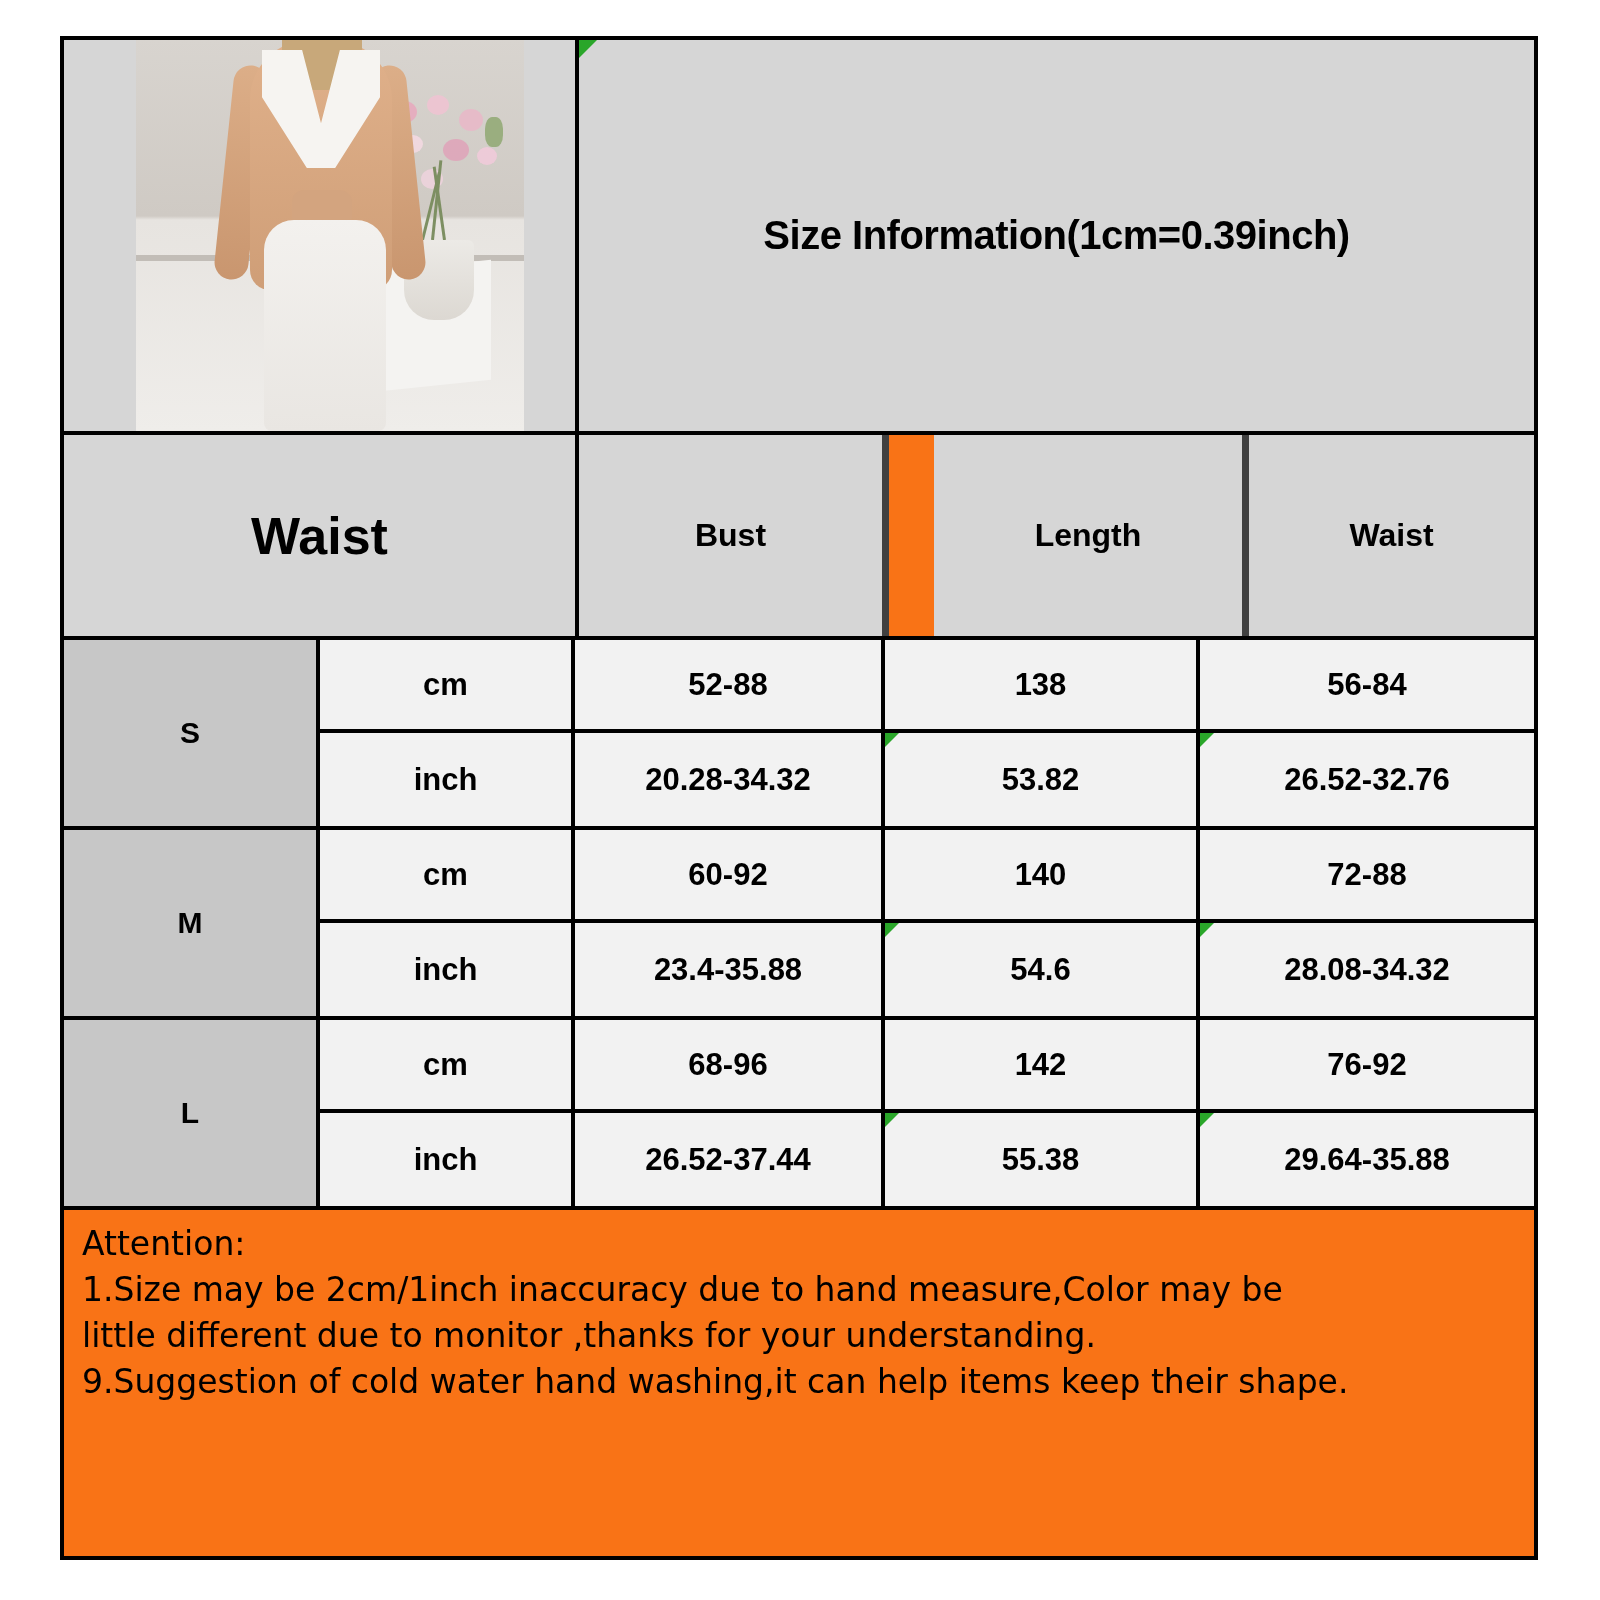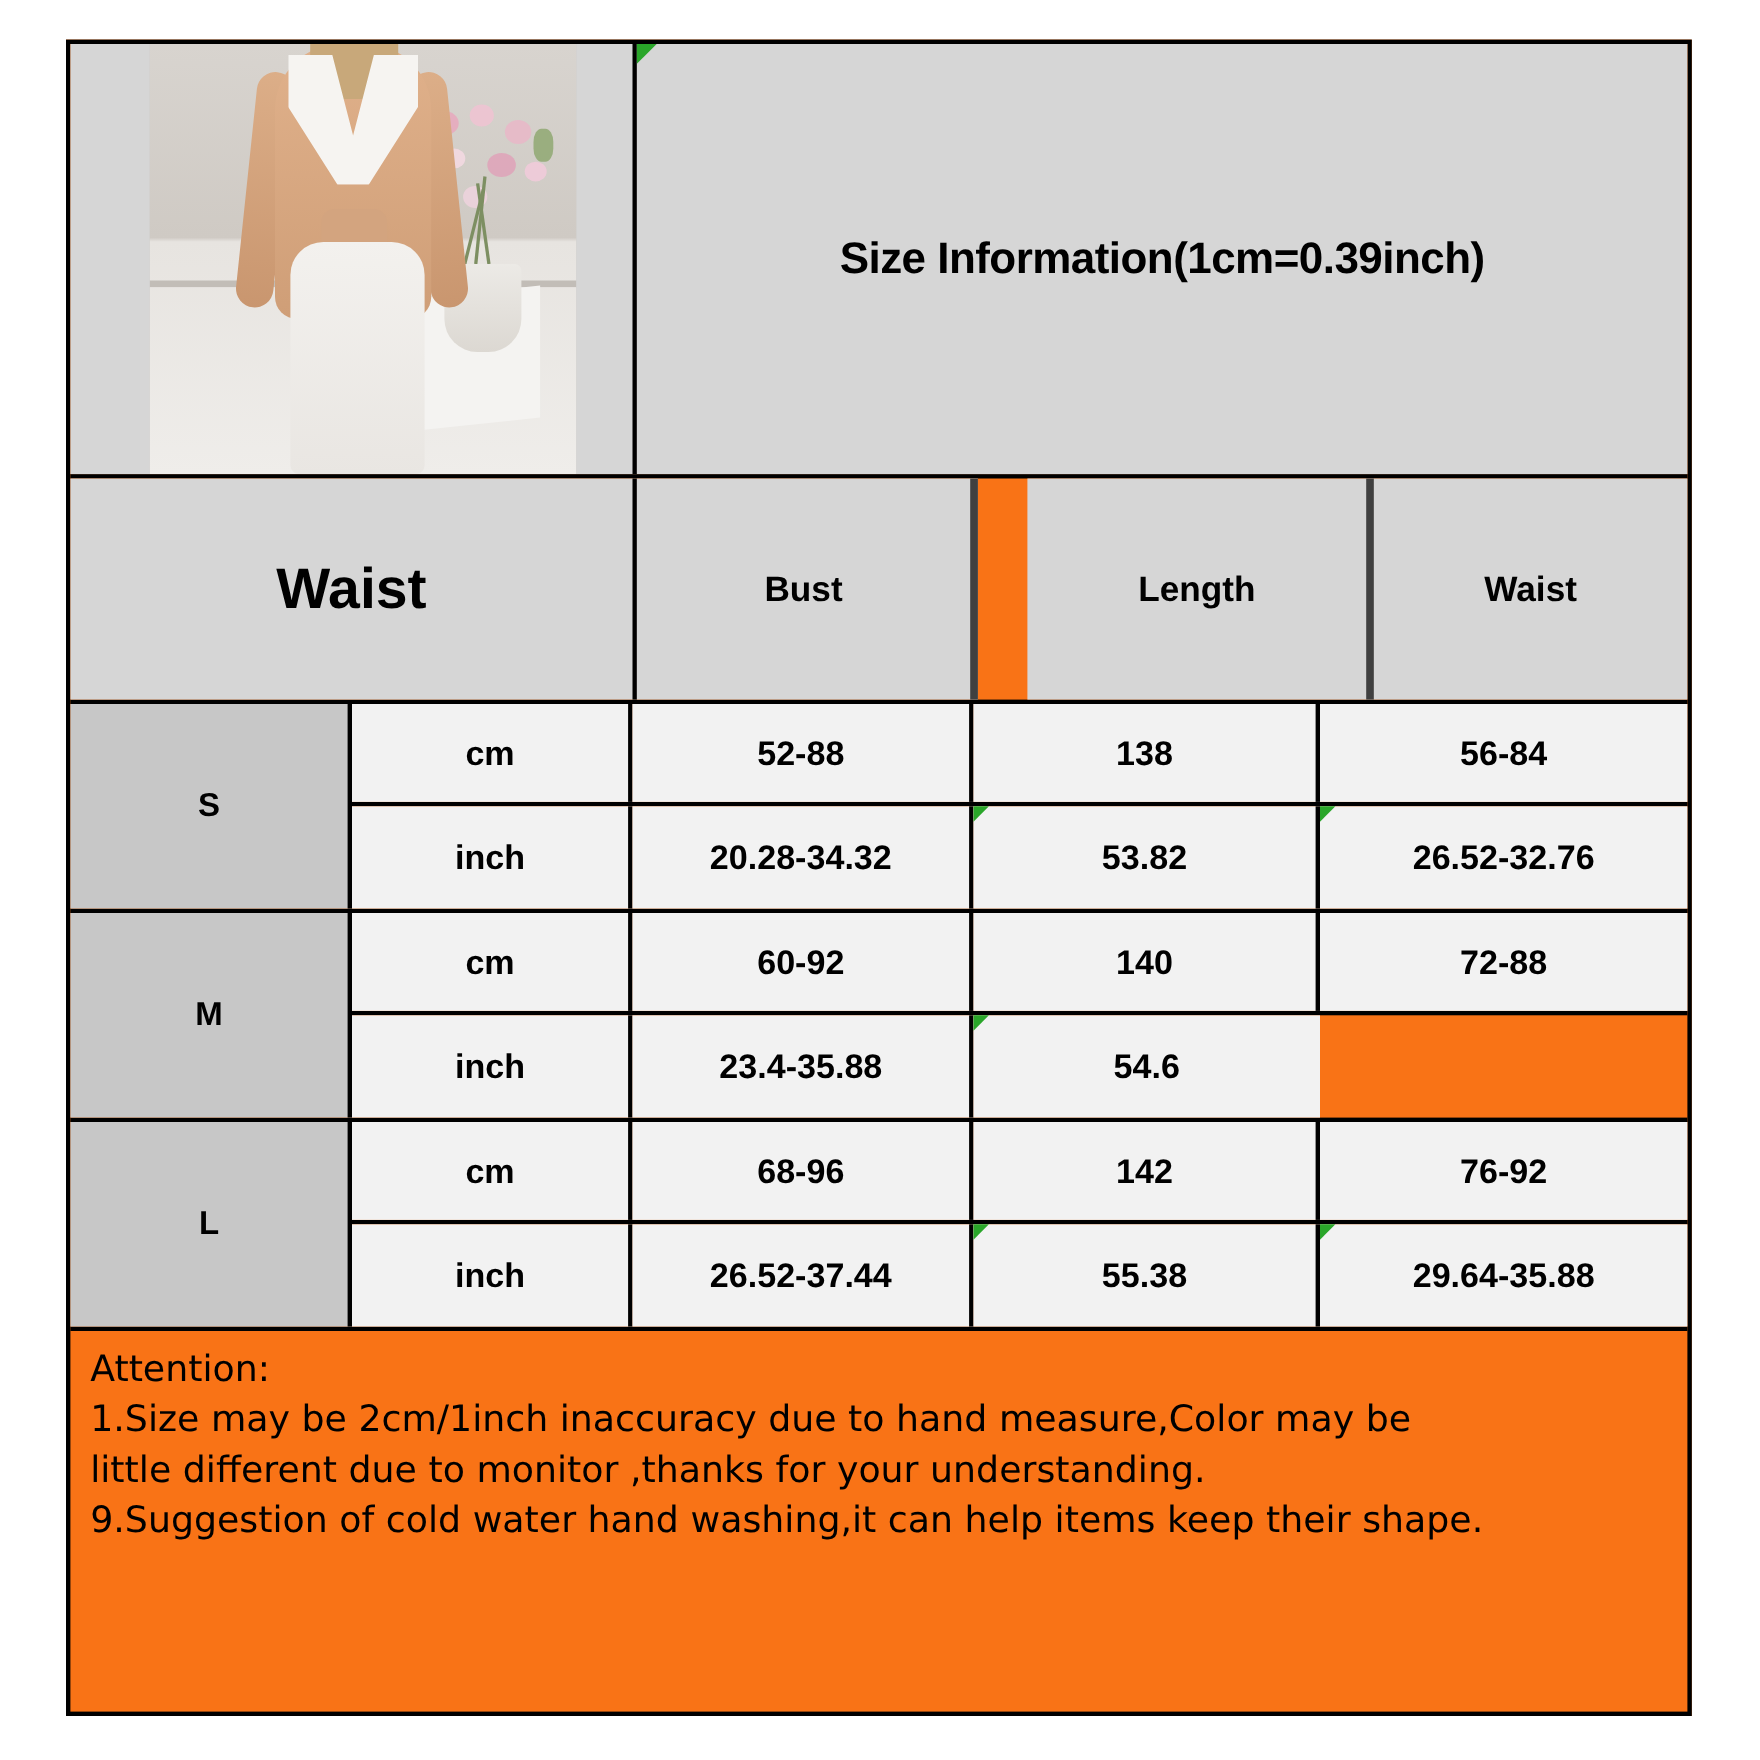--- a/index.html
+++ b/index.html
@@ -341,20 +341,21 @@
       <div class="unit-row first">
         <div class="cell unit">cm</div>
         <div class="cell bust">60-92</div>
         <div class="cell length">140</div>
         <div class="cell waist">72-88</div>
       </div>
       <div class="unit-row">
         <div class="cell unit">inch</div>
         <div class="cell bust">23.4-35.88</div>
         <div class="cell length">54.6<span class="corner-tri"></span></div>
+        <div class="cell waist">28.08-34.32<span class="corner-tri"></span></div>
       </div>
     </div>
   </div>
 
   <div class="size-group">
     <div class="size-label">L</div>
     <div class="group-rows">
       <div class="unit-row first">
         <div class="cell unit">cm</div>
         <div class="cell bust">68-96</div>

